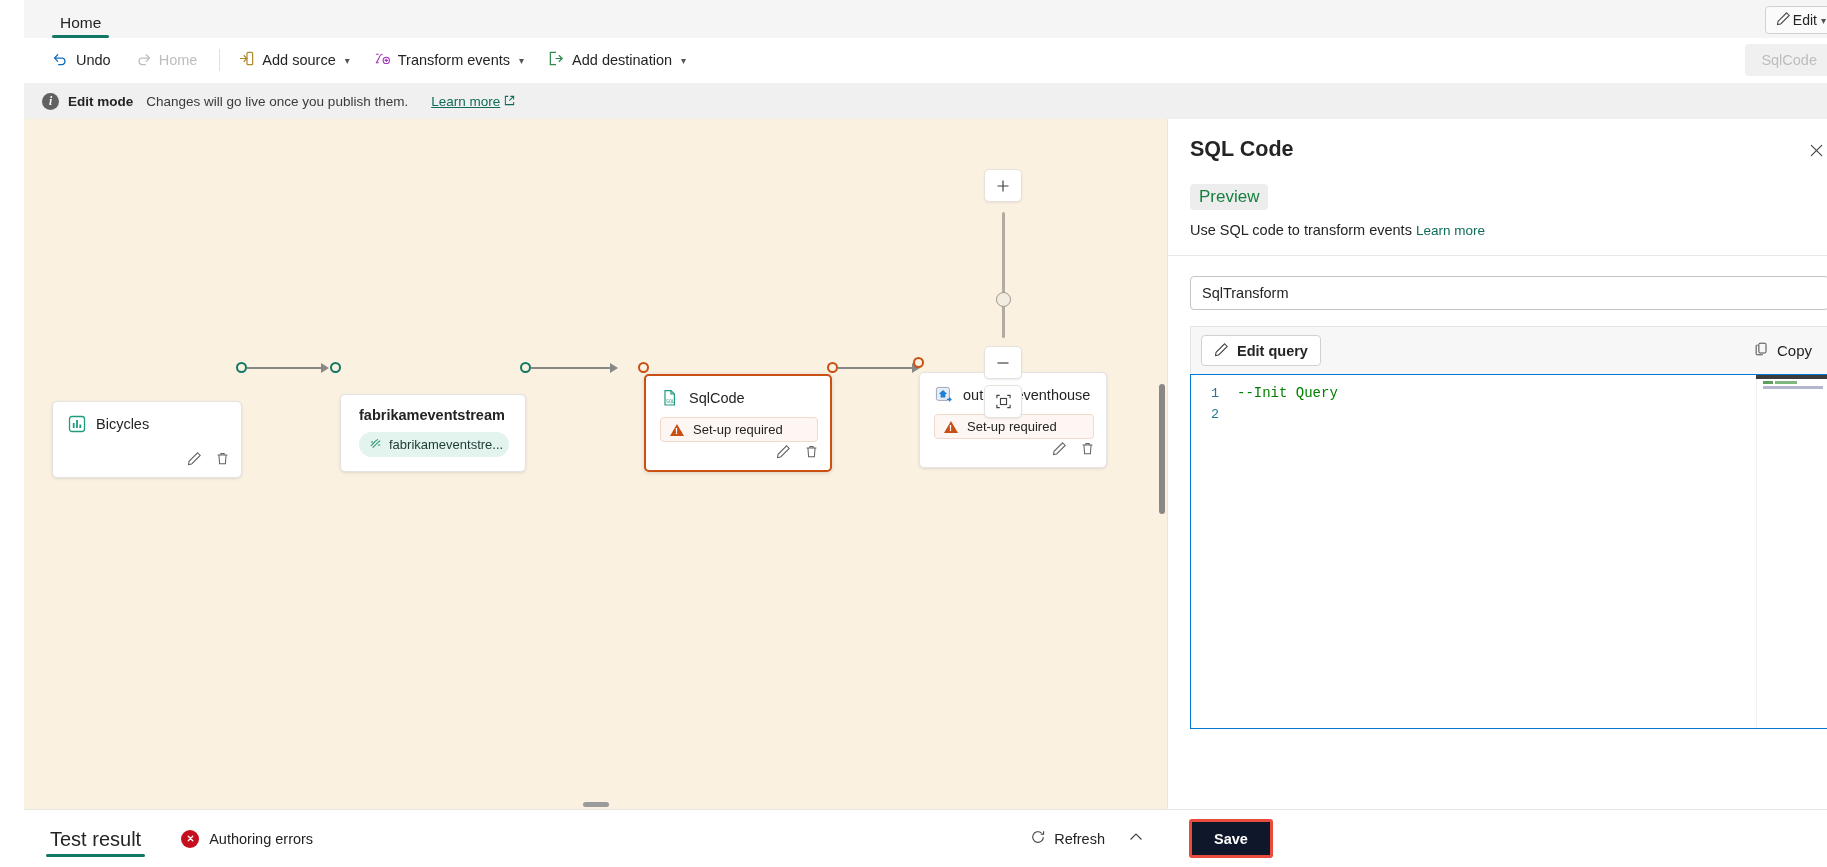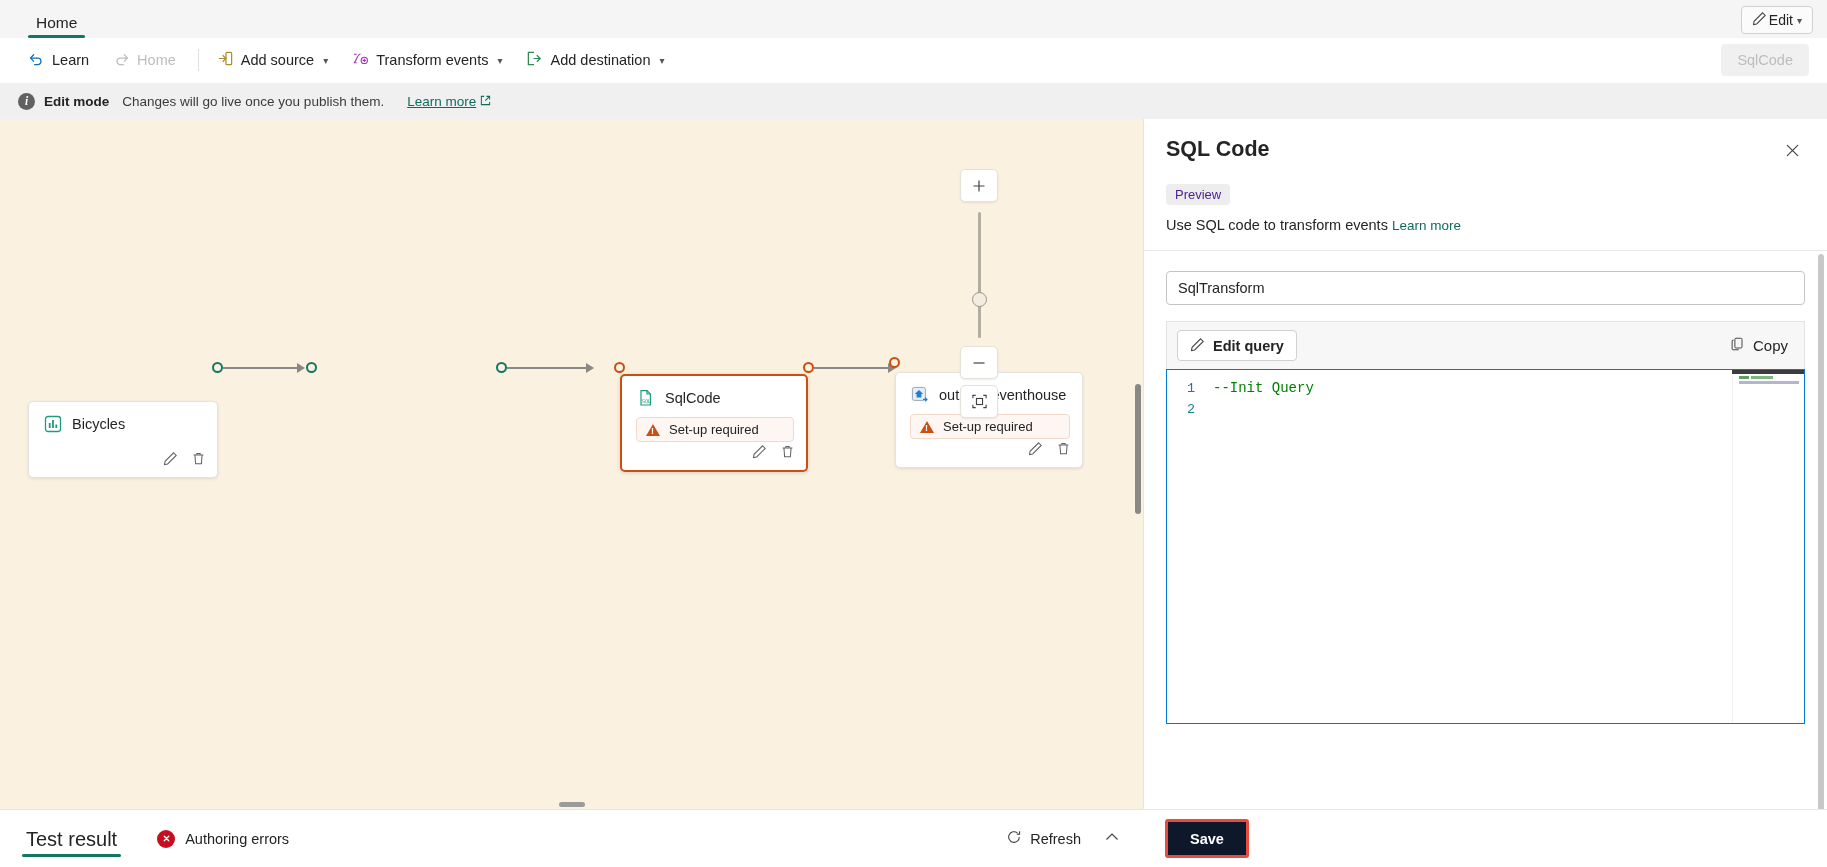--- a/index.html
+++ b/index.html
@@ -3,21 +3,21 @@
 <meta charset="utf-8">
 <style>
   * { box-sizing: border-box; margin: 0; padding: 0; }
   html, body {
     width: 1827px; height: 867px;
     font-family: "Liberation Sans", sans-serif;
     background: #ffffff;
     overflow: hidden;
     color: #242424;
   }
-  .app { position: relative; width: 1645px; height: 867px; }
+  .app { position: relative; width: 1645px; height: 867px; margin-left: 24px; }
 
   
   .tabbar {
     position: absolute; left: 0; top: 0; width: 1827px; height: 38px;
     background: #f5f5f5;
     display: flex; align-items: flex-end;
   }
   .tab {
     position: relative;
     padding: 0 8px 6px 8px; margin-left: 28px;
@@ -226,22 +226,22 @@
   .panel-head { padding: 18px 22px 0 22px; position: relative; }
   .panel-title { font-size: 21.5px; font-weight: 600; color: #242424; }
   .panel-close {
     position: absolute; right: 20px; top: 16px;
     width: 30px; height: 30px; display: flex;
     align-items: center; justify-content: center;
     cursor: pointer; border-radius: 4px;
   }
   .preview-badge {
     display: inline-block; margin-top: 22px;
-    background: #ededed; color: #4c1d95; border-radius: 4px;
-    padding: 3px 9px; font-size: 13px;
+    background: #ededed; color: #15803d; border-radius: 4px;
+    padding: 3px 9px; font-size: 17px;
   }
   .panel-sub {
     margin-top: 12px; padding-bottom: 17px;
     font-size: 14.5px; color: #242424;
   }
   .panel-sub a { color: #0f6c5c; text-decoration: none; font-size: 13.5px; }
   .panel-divider { height: 1px; background: #e8e8e8; }
   .panel-body { padding: 20px 22px 0 22px; flex: 1; overflow: hidden; }
 
   .field-label {
@@ -353,21 +353,21 @@
   </div>
 
   <div class="cmdbar">
     <div class="cmd">
       <span>
         <svg width="17" height="17" viewBox="0 0 18 18" fill="none" stroke="#0f6cbd" stroke-width="1.3" stroke-linecap="round">
           <path d="M3 8.5h8a3.6 3.6 0 010 7H7"></path>
             <path d="M6 5L2.7 8.5 6 12"></path>
         </svg>
       </span>
-      <span>Learn</span>
+      <span>Undo</span>
     </div>
     <div class="cmd disabled">
       <span>
         <svg width="17" height="17" viewBox="0 0 18 18" fill="none" stroke="#bdbdbd" stroke-width="1.3" stroke-linecap="round">
           <path d="M15 8.5H7a3.6 3.6 0 000 7h4"></path>
             <path d="M12 5l3.3 3.5L12 12"></path>
         </svg>
       </span>
       <span>Home</span>
     </div>
@@ -449,20 +449,35 @@
           </svg>
         </span>
       </div>
     </div>
     <div class="port" style="left:212px; top:243px;"></div>
 
     <div class="edge" style="left:223px; top:248px; width:75px;"></div>
     <div class="edge-arrow" style="left:297px; top:244px;"></div>
     <div class="port" style="left:306px; top:243px;"></div>
 
+    <div class="node" style="left:316px; top:275px; width:186px; height:78px;">
+      <div class="node-head bold">
+        <span>fabrikameventstream</span>
+      </div>
+      <div class="stream-pill">
+        <span>
+          <svg width="13" height="13" viewBox="0 0 14 14" fill="none" stroke="#1f8f6e" stroke-width="1.1">
+            <path d="M2 9.5c2.5-2 4-5 7.5-7"></path>
+              <path d="M4 11.5c2.5-2 4.5-5.5 8-7.5"></path>
+            <path d="M2 5.5h2.4M9.6 8.6H12"></path>
+          </svg>
+        </span>
+        <span>fabrikameventstre...</span>
+      </div>
+    </div>
     <div class="port" style="left:496px; top:243px;"></div>
 
     <div class="edge" style="left:507px; top:248px; width:80px;"></div>
     <div class="edge-arrow" style="left:586px; top:244px;"></div>
     <div class="port orange" style="left:614px; top:243px;"></div>
 
     <div class="node selected" style="left:620px; top:255px; width:188px; height:98px;">
       <div class="node-head">
         <span class="node-icon">
           <svg width="20" height="20" viewBox="0 0 20 20" fill="none" stroke="#1f9c7f" stroke-width="1.2">

